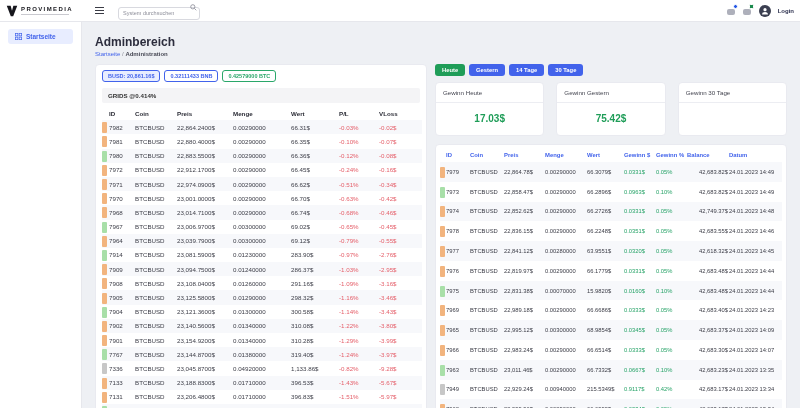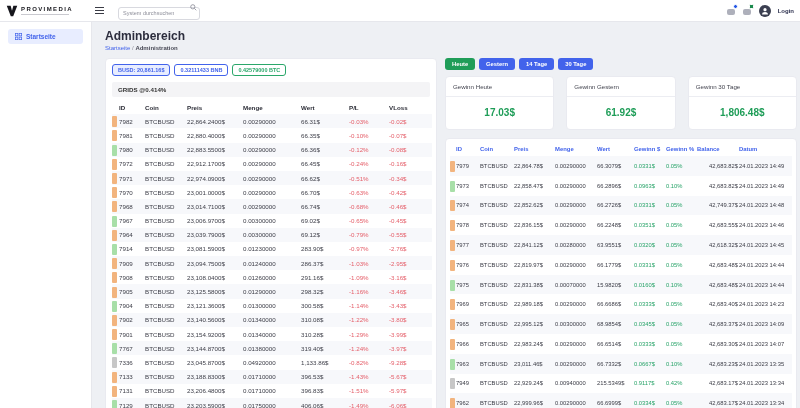--- a/index.html
+++ b/index.html
@@ -29,21 +29,21 @@
   .nbadge.blue { background:#2456e6; }
   .nbadge.green { background:#1c8a4d; border-radius:1.5px; }
   .avatar { width:12px; height:12px; border-radius:50%; background:#3b3f51; display:flex; align-items:center; justify-content:center; }
   .login-lbl { font-size:6px; font-weight:bold; color:#2e3250; }
 
   
   .layout { display:flex; height:386px; }
   .sidebar { width:115px; background:#fff; border-right:1px solid #e6e7ec; padding:7px 8px; }
   .side-item { display:flex; align-items:center; gap:4px; background:#e8edff; color:#4263eb;
     border-radius:3px; padding:4px 7px; font-size:6.5px; font-weight:bold; cursor:pointer; }
-  .main { flex:1; padding:7px 3px 0 13px; }
+  .main { flex:1; padding:7px 13px 0 13px;margin-top:6px; }
 
   .page-title { font-size:12px; font-weight:bold; color:#2c2d3d; }
   .breadcrumb { font-size:6px; margin-top:2px; color:#8a8b96; }
   .bc-home { color:#4263eb; }
   .bc-cur { color:#4a4b57; font-weight:bold; }
 
   .content { display:flex; gap:8px; margin-top:7px; }
 
   
   .card { background:#fff; border:1px solid #e9eaf0; border-radius:4px; }
@@ -446,25 +446,24 @@
           <button class="pbtn">30 Tage</button>
         </div>
 
         <div class="cards-row">
           <div class="card sum-card">
             <div class="sum-title">Gewinn Heute</div>
             <div class="sum-value">17.03$</div>
           </div>
           <div class="card sum-card">
             <div class="sum-title">Gewinn Gestern</div>
-            <div class="sum-value">61.92$</div>
+            <div class="sum-value">75.42$</div>
           </div>
           <div class="card sum-card">
             <div class="sum-title">Gewinn 30 Tage</div>
-            <div class="sum-value">1,806.48$</div>
           </div>
         </div>
 
         <div class="card gains-card">
           <table class="gains-table">
             <thead>
                 <tr>
                   <th class="ind"></th>
                   <th>ID</th>
                   <th>Coin</th>

